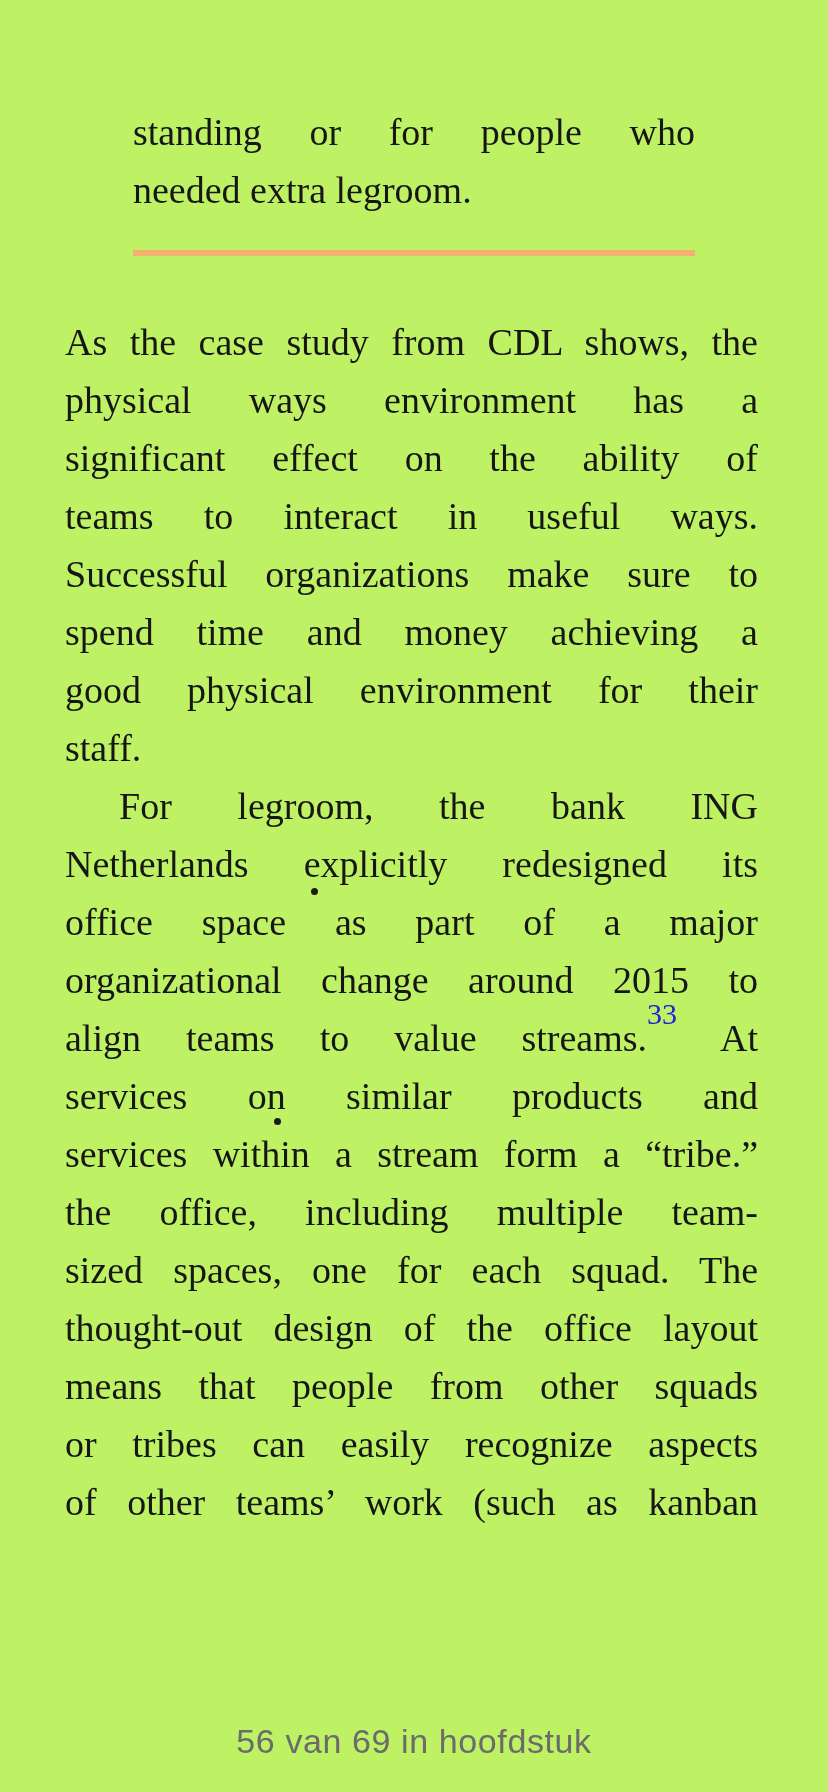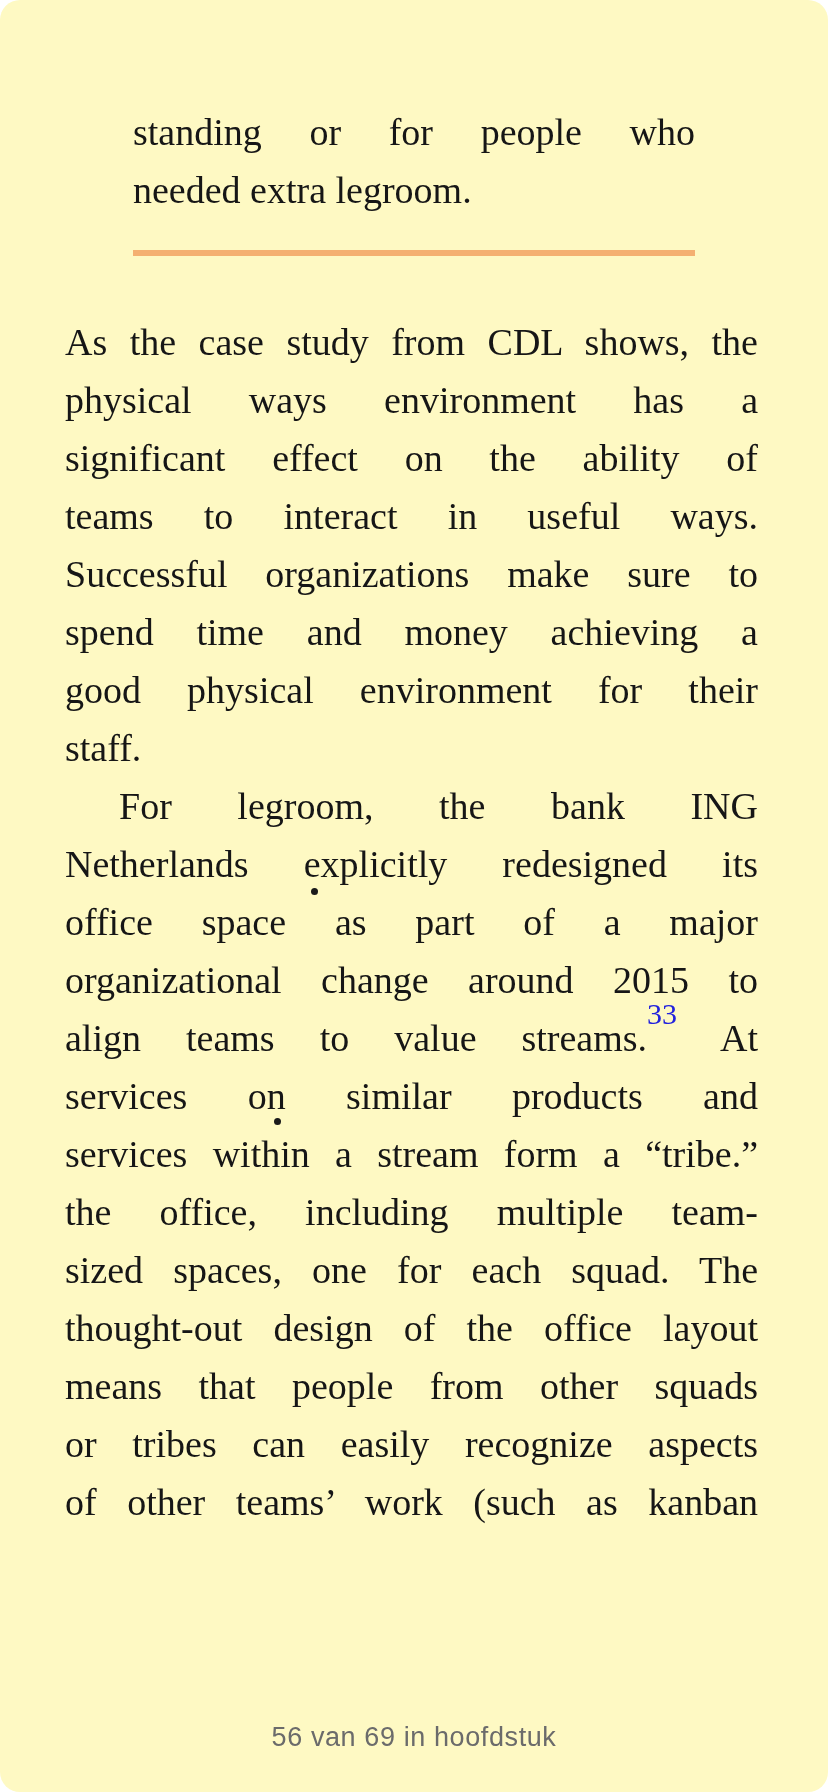--- a/index.html
+++ b/index.html
@@ -1,24 +1,23 @@
 <!DOCTYPE html>
 <html><head>
 <meta charset="utf-8">
 <style>
   html, body { margin: 0; padding: 0; background: #ffffff; }
   .page {
     position: relative;
     width: 828px;
     height: 1792px;
-    background: #fef9c3;
+    background: #bef264;
     overflow: hidden;
     font-family: "Liberation Serif", serif;
     color: #161616;
-    border-radius: 20px;
   }
 
   
   .booktext {
     font-size: 38px;
     line-height: 58px;
     color: #161616;
   }
   .line {
     text-align: justify;
@@ -74,21 +73,21 @@
   .stray-dot.dot-2 { left: 274px; top: 1118px; }
 
   
   .footer {
     position: absolute;
     top: 1722px;
     left: 0;
     width: 828px;
     text-align: center;
     font-family: "Liberation Sans", sans-serif;
-    font-size: 27px;
+    font-size: 34px;
     letter-spacing: 0.6px;
     color: #6b6b6b;
   }
 </style>
 </head>
 <body>
 
 <div class="page">
 
   <div class="quote-block booktext">

